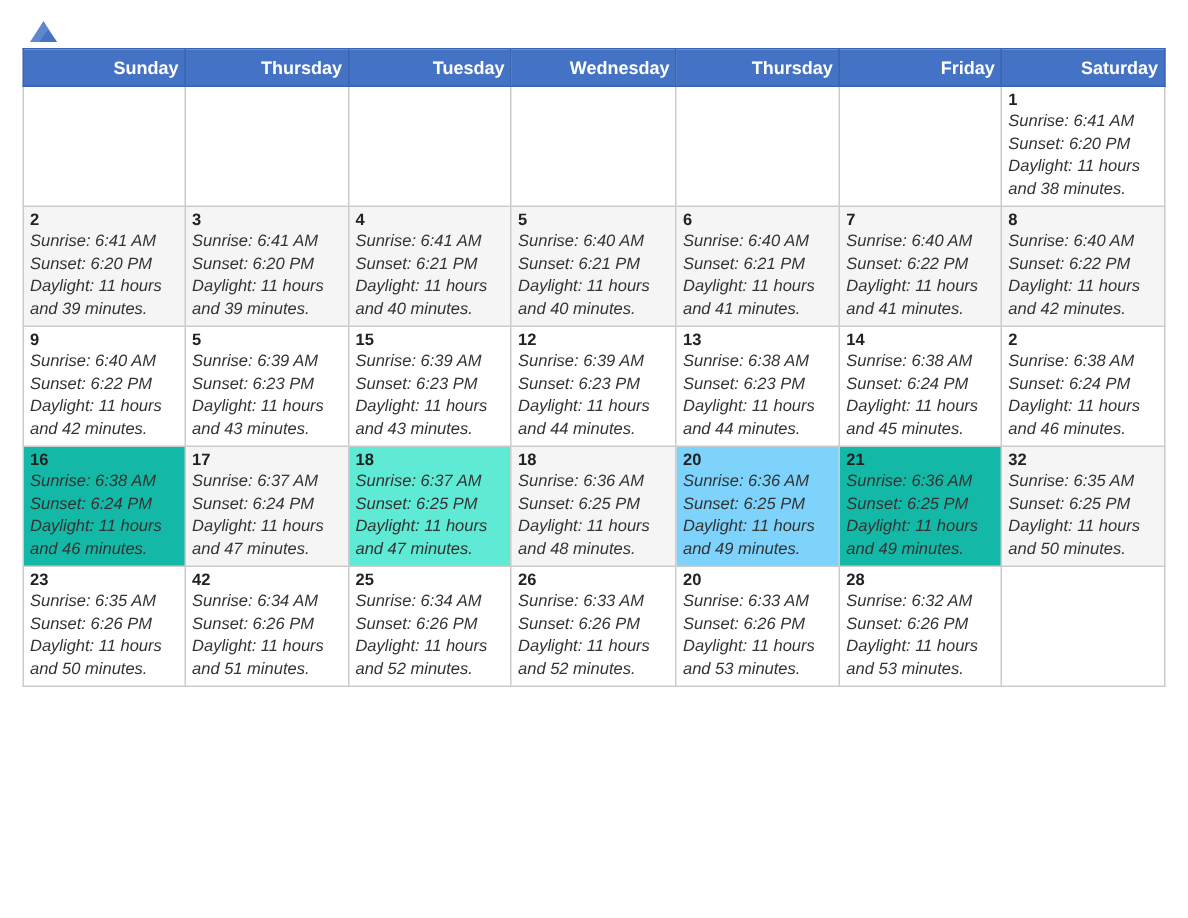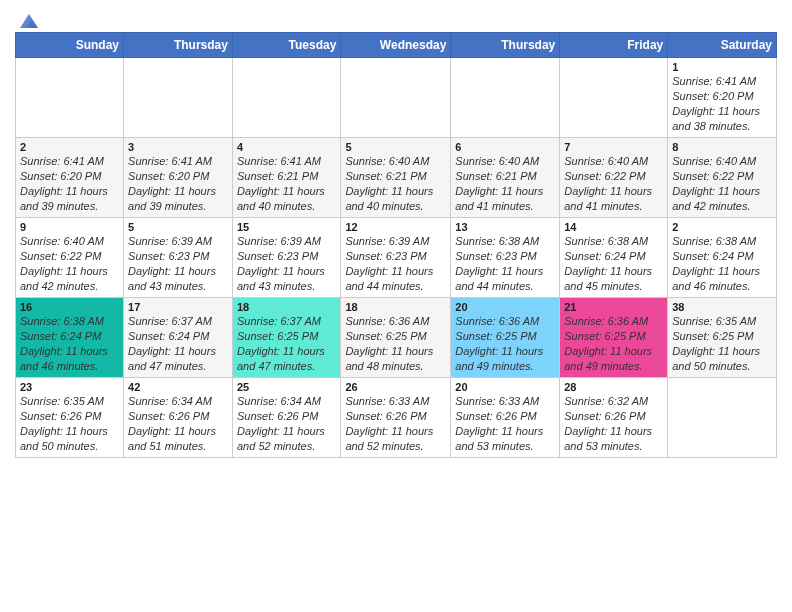--- a/index.html
+++ b/index.html
@@ -209,26 +209,26 @@
             <div class="day-info">Sunrise: 6:37 AM<br>Sunset: 6:25 PM<br>Daylight: 11 hours<br>and 47 minutes.</div>
           </td>
           <td style="background: rgb(245, 245, 245);">
             <span class="day-number">18</span>
             <div class="day-info">Sunrise: 6:36 AM<br>Sunset: 6:25 PM<br>Daylight: 11 hours<br>and 48 minutes.</div>
           </td>
           <td style="background: #7dd3fc;">
             <span class="day-number">20</span>
             <div class="day-info">Sunrise: 6:36 AM<br>Sunset: 6:25 PM<br>Daylight: 11 hours<br>and 49 minutes.</div>
           </td>
-          <td style="background: #ec4899;">
+          <td style="background: #14b8a6;">
             <span class="day-number">21</span>
             <div class="day-info">Sunrise: 6:36 AM<br>Sunset: 6:25 PM<br>Daylight: 11 hours<br>and 49 minutes.</div>
           </td>
           <td style="background: rgb(245, 245, 245);">
-            <span class="day-number">38</span>
+            <span class="day-number">32</span>
             <div class="day-info">Sunrise: 6:35 AM<br>Sunset: 6:25 PM<br>Daylight: 11 hours<br>and 50 minutes.</div>
           </td>
         </tr>
         <tr>
           <td>
             <span class="day-number">23</span>
             <div class="day-info">Sunrise: 6:35 AM<br>Sunset: 6:26 PM<br>Daylight: 11 hours<br>and 50 minutes.</div>
           </td>
           <td>
             <span class="day-number">42</span>

